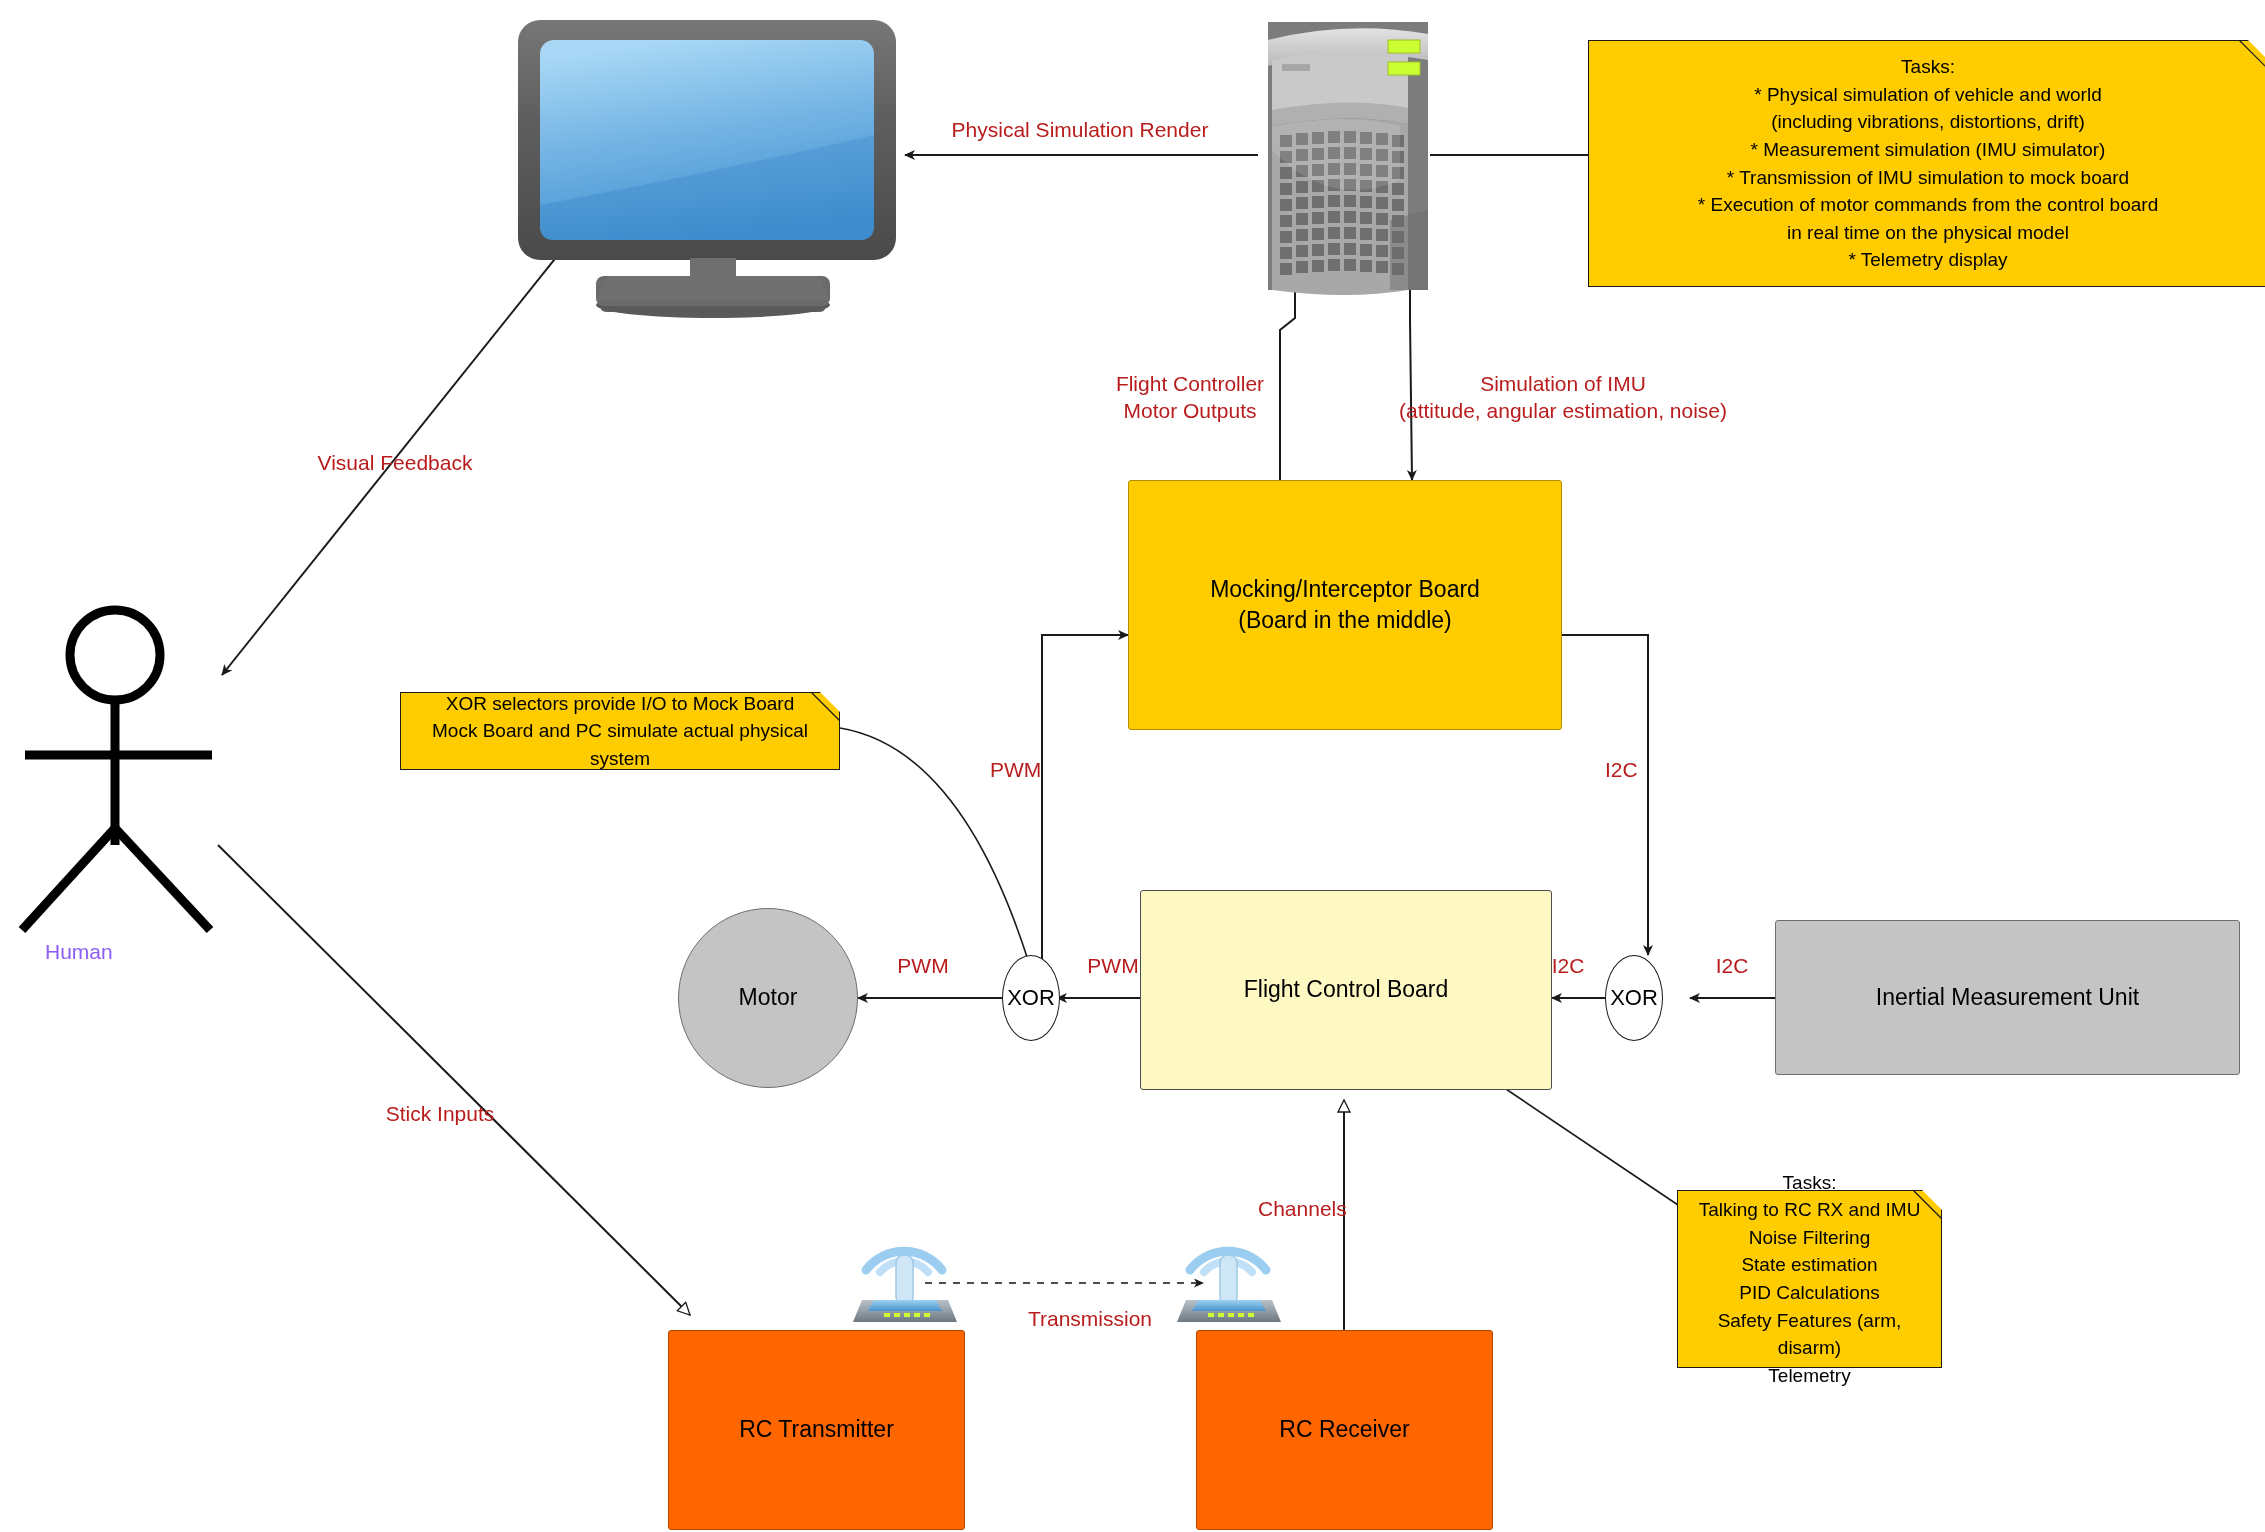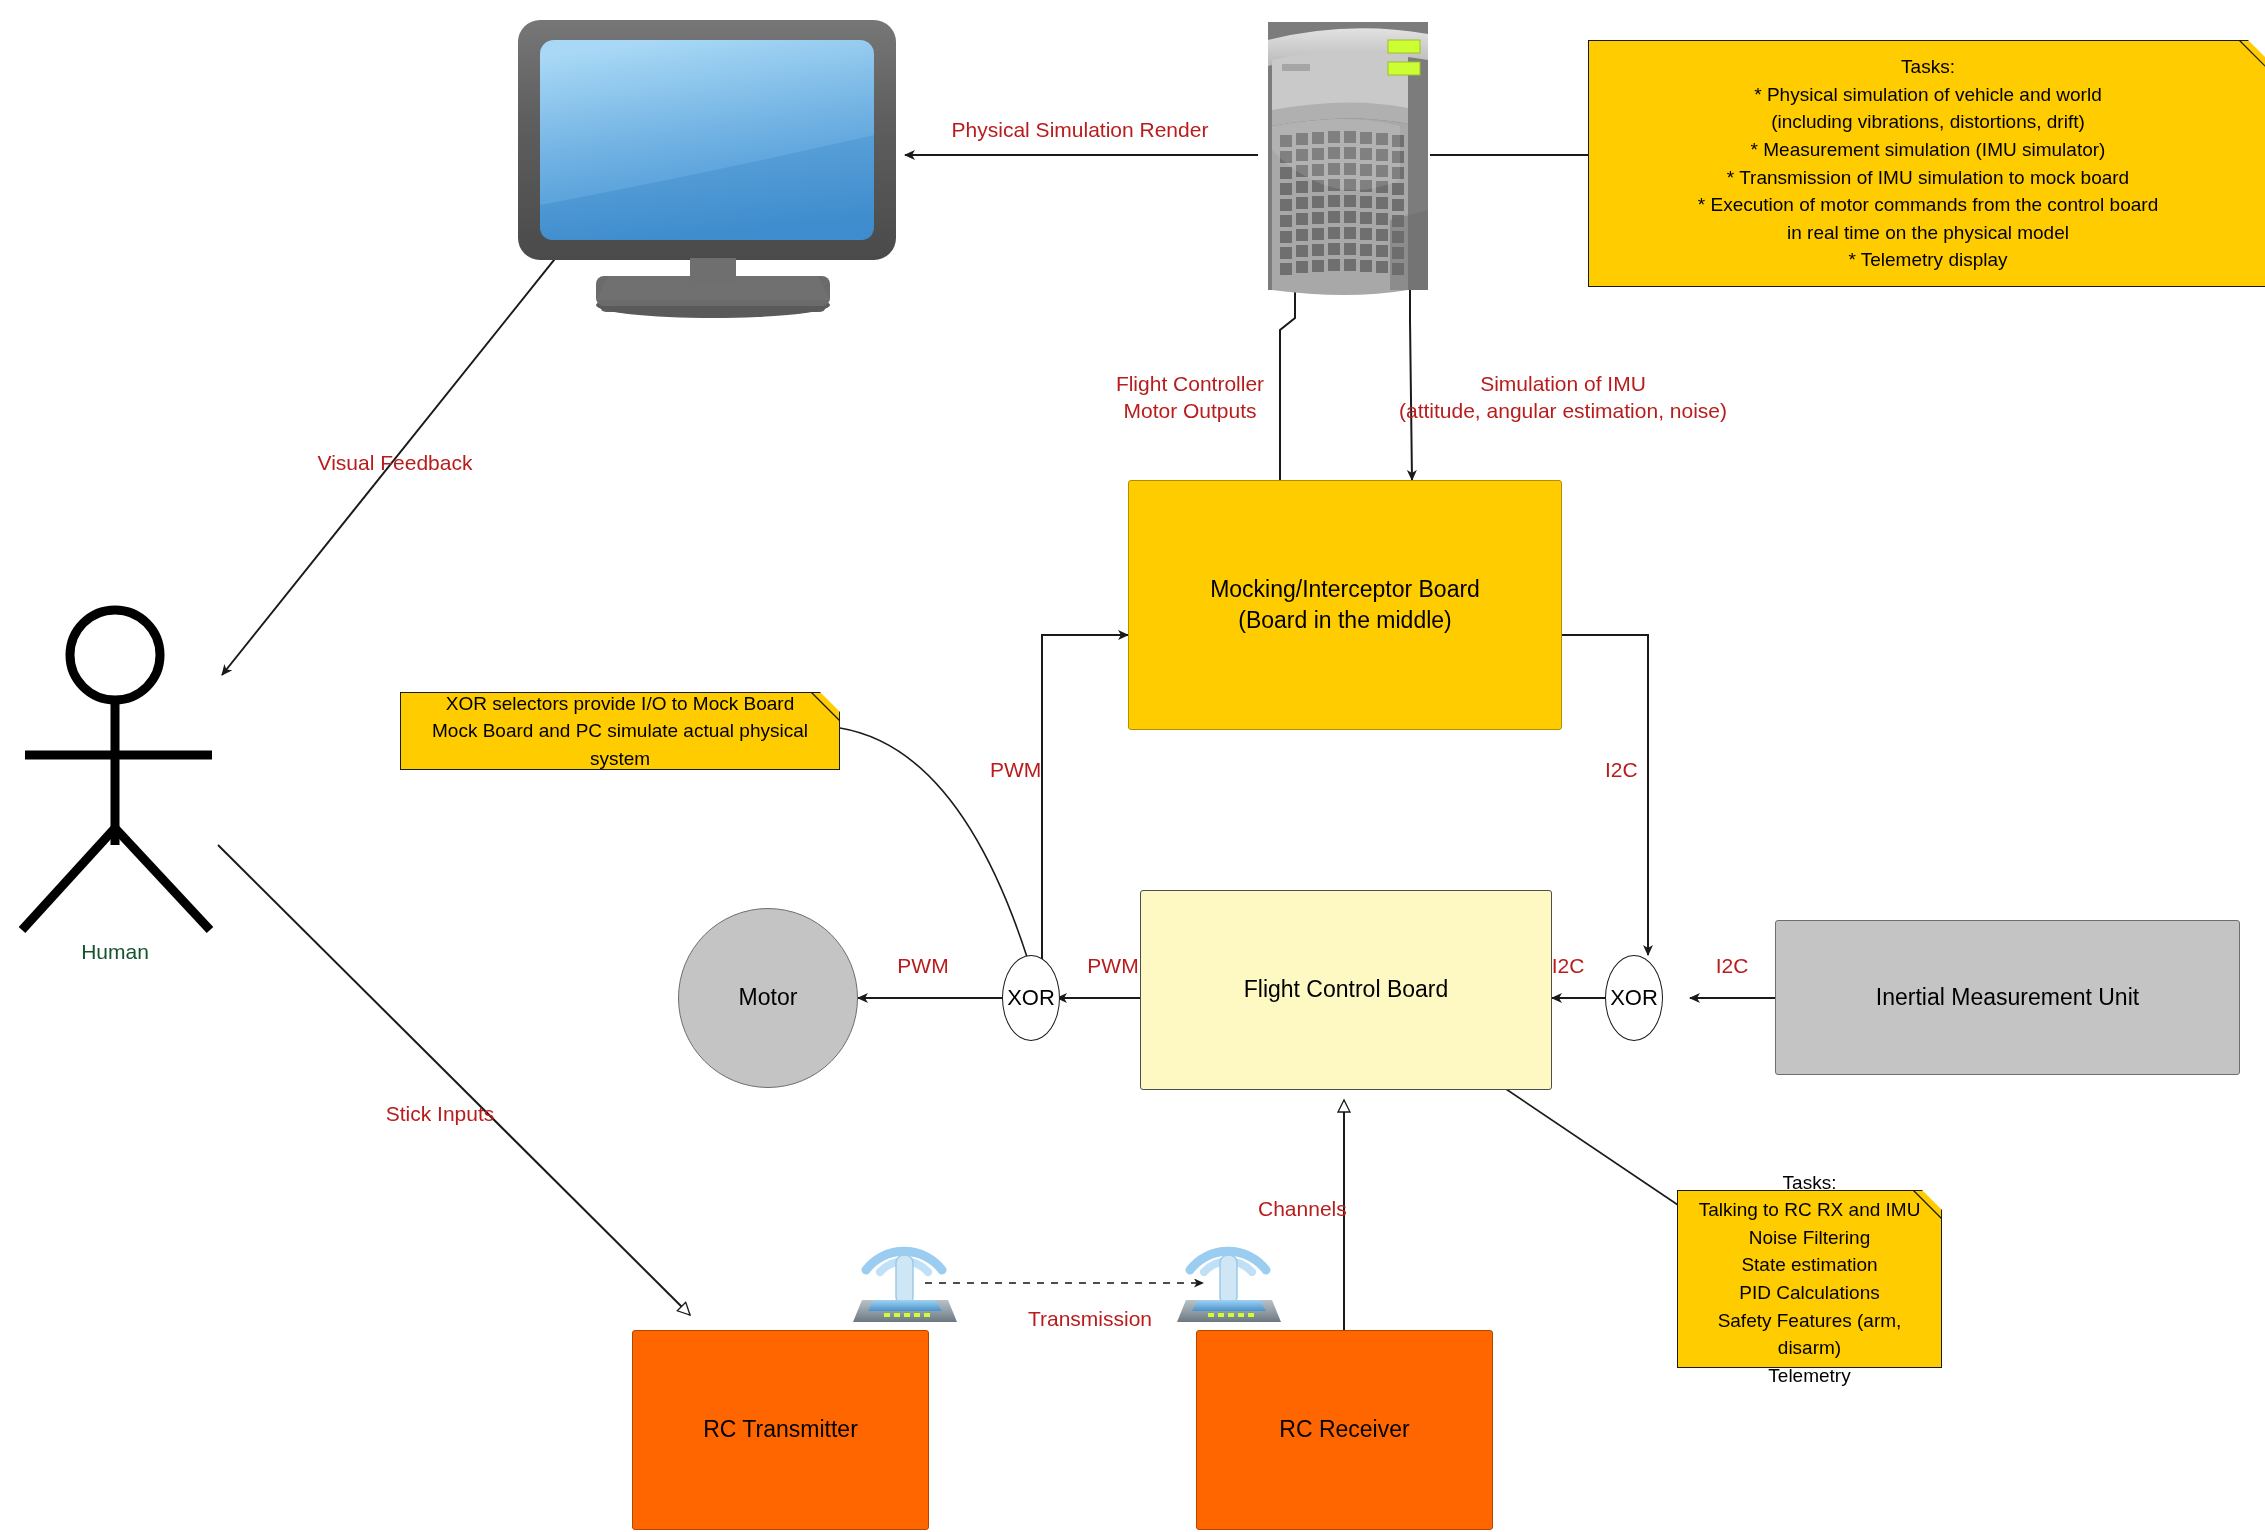--- a/index.html
+++ b/index.html
@@ -83,22 +83,21 @@
     position:absolute;
     font-size:21px;
     color:#b91c1c;
     white-space:pre;
     line-height:1.3;
     text-align:center;
   }
   .caption{
     position:absolute;
     font-size:21px;
-    color:#14532d;
-    text-align:center;
+    color:#8b5cf6;
   }
   .multiline{ white-space:pre-line; }
 </style>
 </head>
 <body>
 
 <div id="stage">
 
   <svg class="svglayer" viewBox="0 0 2265 1532">
     <defs>
@@ -341,21 +340,21 @@
 
   <div class="node box box-yellow multiline" style="left:1128px; top:480px; width:434px; height:250px;">Mocking/Interceptor Board
 (Board in the middle)</div>
 
   <div class="node box box-darkgray" style="left:1140px; top:890px; width:412px; height:200px;">Flight Control Board</div>
 
   <div class="node ellipse-gray" style="left:678px; top:908px; width:180px; height:180px;">Motor</div>
 
   <div class="node box box-lightgray" style="left:1775px; top:920px; width:465px; height:155px;">Inertial Measurement Unit</div>
 
-  <div class="node box box-orange" style="left:632px; top:1330px; width:297px; height:200px;">RC Transmitter</div>
+  <div class="node box box-orange" style="left:668px; top:1330px; width:297px; height:200px;">RC Transmitter</div>
 
   <div class="node box box-orange" style="left:1196px; top:1330px; width:297px; height:200px;">RC Receiver</div>
 
   <div class="node xor" style="left:1002px; top:955px; width:58px; height:86px;">XOR</div>
 
   <div class="node xor" style="left:1605px; top:955px; width:58px; height:86px;">XOR</div>
 
   <div class="caption" style="left:45px; top:940px; width:140px;">Human</div>
 
   <div class="note multiline" style="left:1588px; top:40px; width:680px; height:247px;">

